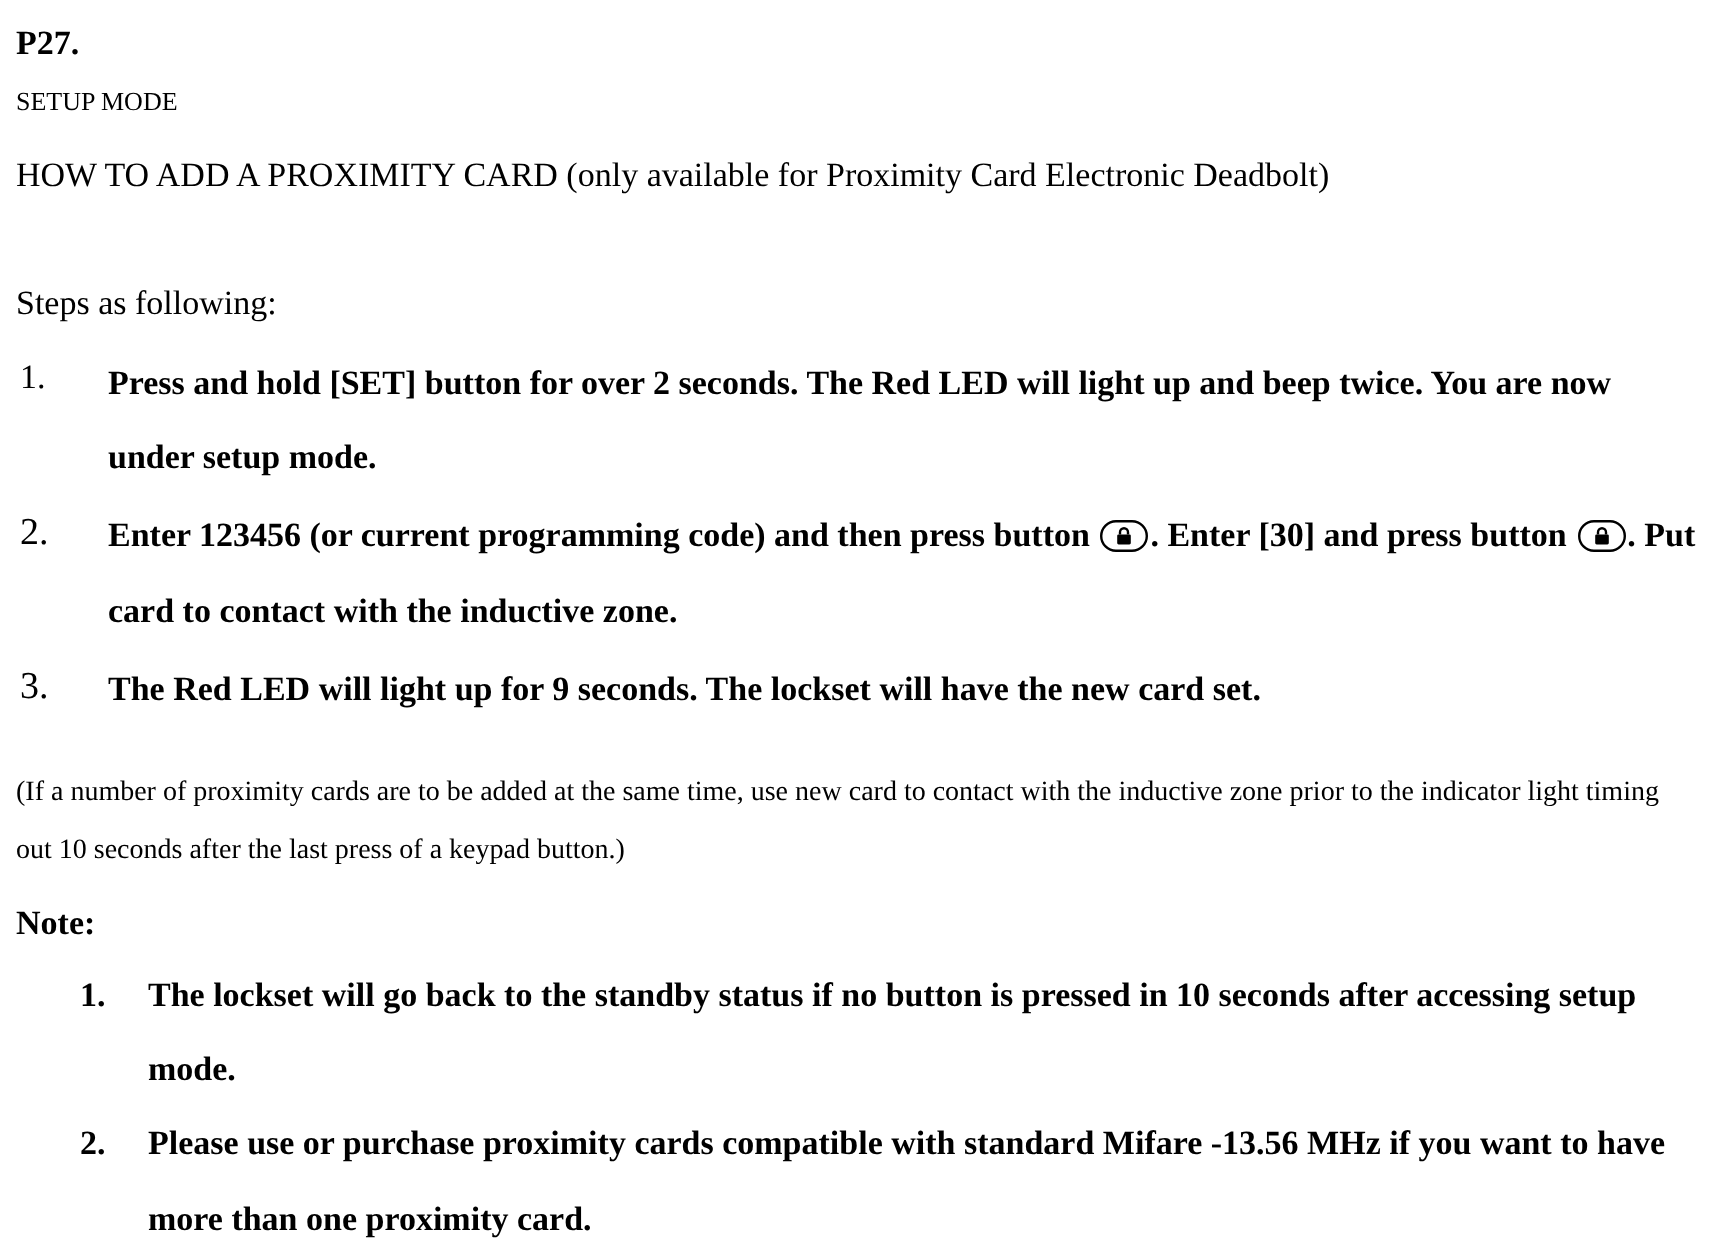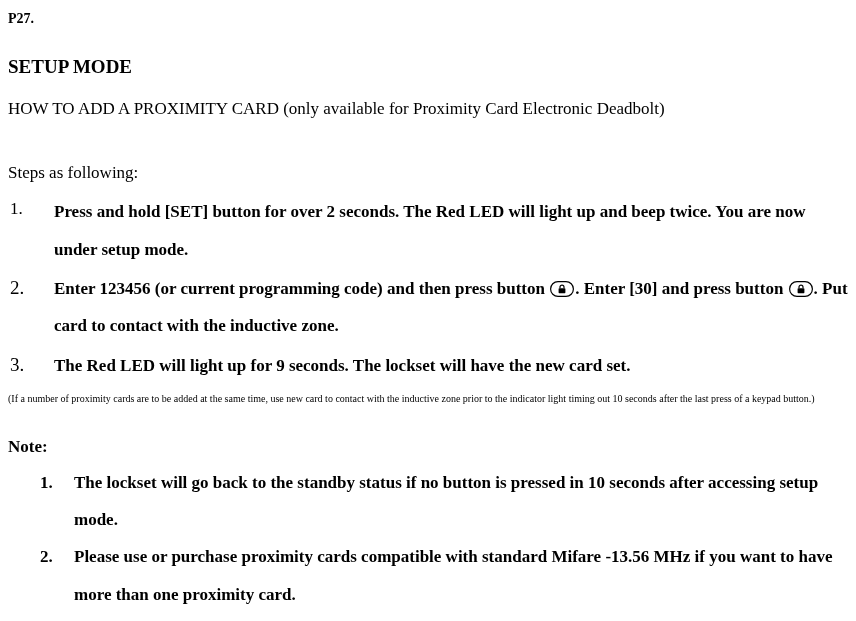--- a/index.html
+++ b/index.html
@@ -7,26 +7,26 @@
       font-size: 17px;
       color: #000;
       background: #fff;
       margin: 0;
       padding: 6px 8px;
       width: 840px;
       line-height: 1.9;
     }
     .page-label {
       font-weight: bold;
-      font-size: 14px;
-      margin-bottom: 16px;
+      font-size: 17px;
+      margin-bottom: 1px;
     }
     .setup-mode {
-      font-weight: bold;
-      font-size: 19px;
+      font-weight: normal;
+      font-size: 13px;
       margin-bottom: 8px;
     }
     .subtitle {
       font-weight: normal;
       font-size: 17px;
       margin-bottom: 6px;
     }
     .steps-intro {
       margin-bottom: 4px;
       margin-top: 32px;
@@ -47,27 +47,27 @@
     }
     ol.steps > li .body {
       flex: 1;
       line-height: 2.2;
       font-weight: bold;
     }
     ol.steps > li.big-num .num {
       font-size: 19px;
     }
     .paren-note {
-      font-size: 10px;
+      font-size: 14px;
       line-height: 2.1;
-      margin-top: 4px;
+      margin-top: 18px;
     }
     .note-label {
       font-weight: bold;
-      margin-top: 22px;
+      margin-top: 6px;
     }
     ol.notes {
       margin: 0;
       padding-left: 0;
       list-style: none;
     }
     ol.notes > li {
       display: flex;
       font-weight: bold;
       line-height: 2.2;

